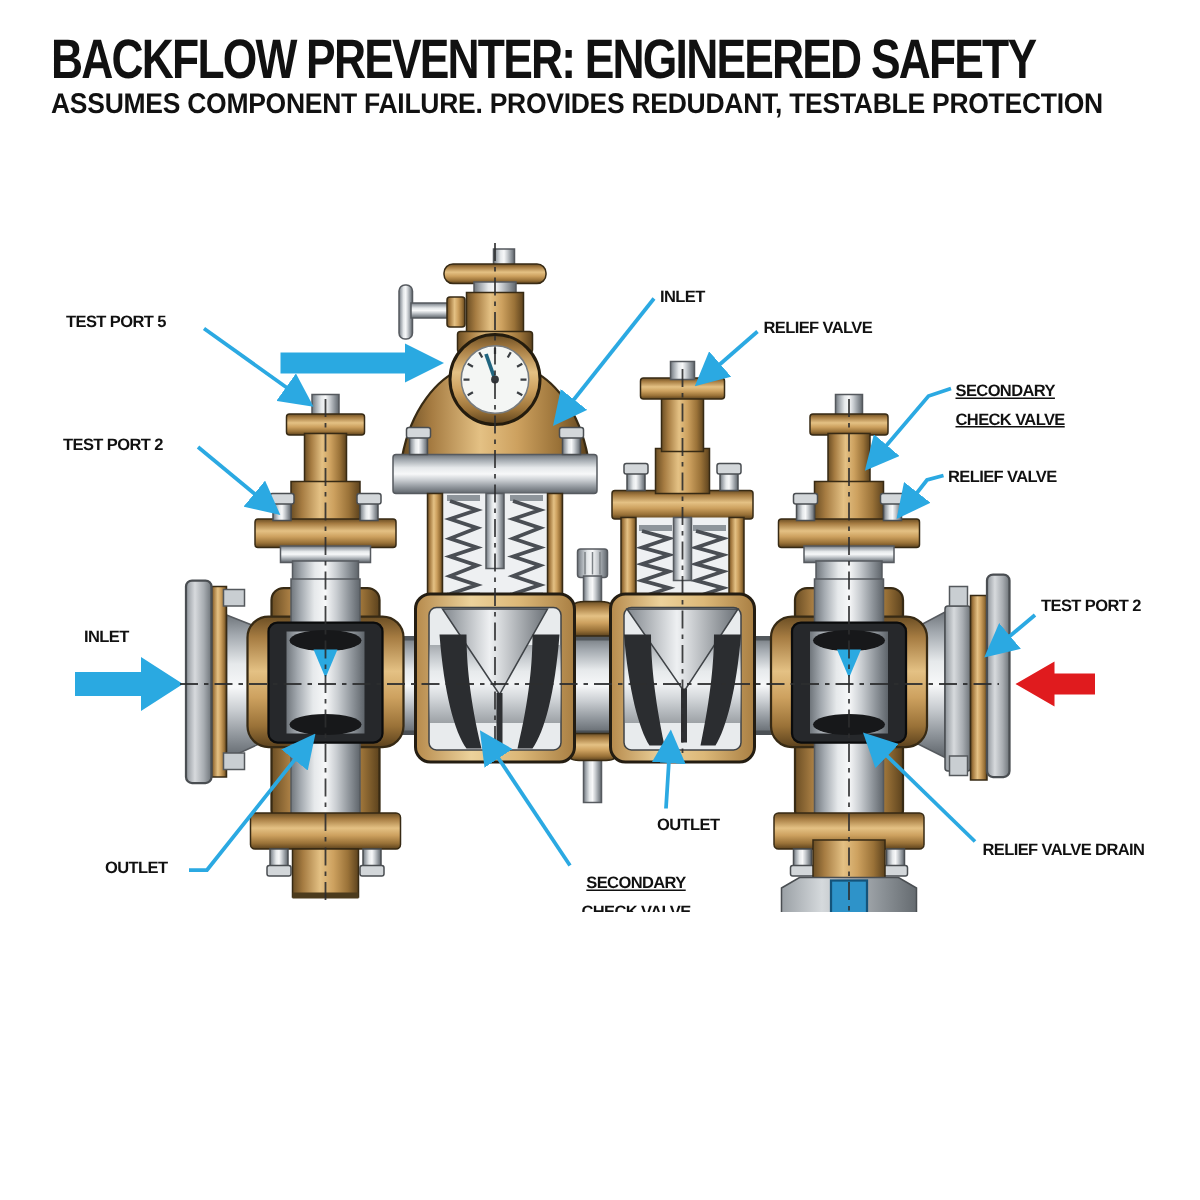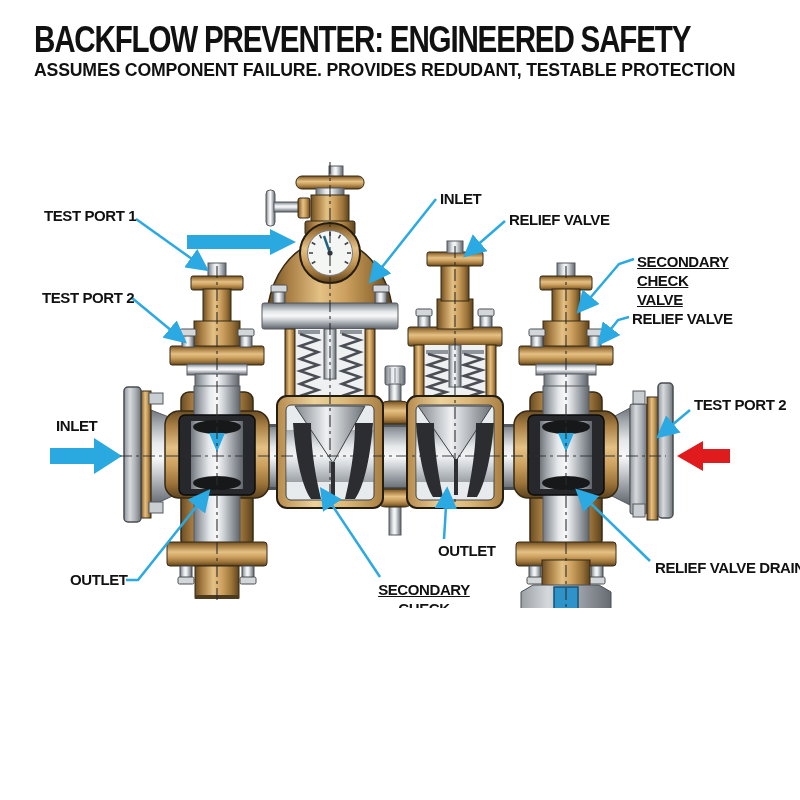--- a/index.html
+++ b/index.html
@@ -4,21 +4,21 @@
 <style>
   html,body{margin:0;padding:0;background:#fff;}
   .stage{position:relative;width:800px;height:608px;background:#fff;overflow:hidden;
          font-family:"Liberation Sans",sans-serif;}
   .stage svg{position:absolute;left:0;top:0;}
   .hdr{position:absolute;white-space:nowrap;color:var(--ink,#111);}
   #title{left:34px;top:19px;font-size:37px;font-weight:bold;letter-spacing:-1.5px;
          transform:scaleX(.80);transform-origin:0 0;}
   #subtitle{left:34px;top:59px;font-size:19px;font-weight:bold;letter-spacing:-.2px;
          transform:scaleX(.93);transform-origin:0 0;}
-  .callout{position:absolute;font-size:15px;font-weight:bold;letter-spacing:-.4px;
+  .callout{position:absolute;font-size:11px;font-weight:bold;letter-spacing:-.4px;
            color:var(--ink,#111);white-space:nowrap;line-height:19px;}
   .callout.wrap{white-space:normal;text-decoration:underline;}
   .c-tp1{left:44px;top:206px;}
   .c-tp2l{left:42px;top:288px;}
   .c-inlet-top{left:440px;top:189px;}
   .c-rv-top{left:509px;top:210px;}
   .c-scv-r{left:637px;top:252px;width:100px;}
   .c-rv-r{left:632px;top:309px;}
   .c-tp2r{left:694px;top:395px;}
   .c-inlet-l{left:56px;top:416px;}
@@ -286,21 +286,21 @@
     <path class="leader" marker-end="url(#ah)" d="M126,580 L138,580 L208,492"></path>
     <path class="leader" marker-end="url(#ah)" d="M444,539 L447,490"></path>
     <path class="leader" marker-end="url(#ah)" d="M380,577 L322,490"></path>
     <path class="leader" marker-end="url(#ah)" d="M650,561 L578,491"></path>
   </g>
 </svg>
 
 <div class="hdr" id="title">BACKFLOW PREVENTER: ENGINEERED SAFETY</div>
 <div class="hdr" id="subtitle">ASSUMES COMPONENT FAILURE. PROVIDES REDUDANT, TESTABLE PROTECTION</div>
 
-<div class="callout c-tp1">TEST PORT 1</div>
+<div class="callout c-tp1">TEST PORT 5</div>
 <div class="callout c-tp2l">TEST PORT 2</div>
 <div class="callout c-inlet-top">INLET</div>
 <div class="callout c-rv-top">RELIEF VALVE</div>
 <div class="callout wrap c-scv-r">SECONDARY CHECK VALVE</div>
 <div class="callout c-rv-r">RELIEF VALVE</div>
 <div class="callout c-tp2r">TEST PORT 2</div>
 <div class="callout c-inlet-l">INLET</div>
 <div class="callout c-outlet-l">OUTLET</div>
 <div class="callout c-outlet-m">OUTLET</div>
 <div class="callout wrap c-scv-m">SECONDARY CHECK VALVE</div>

